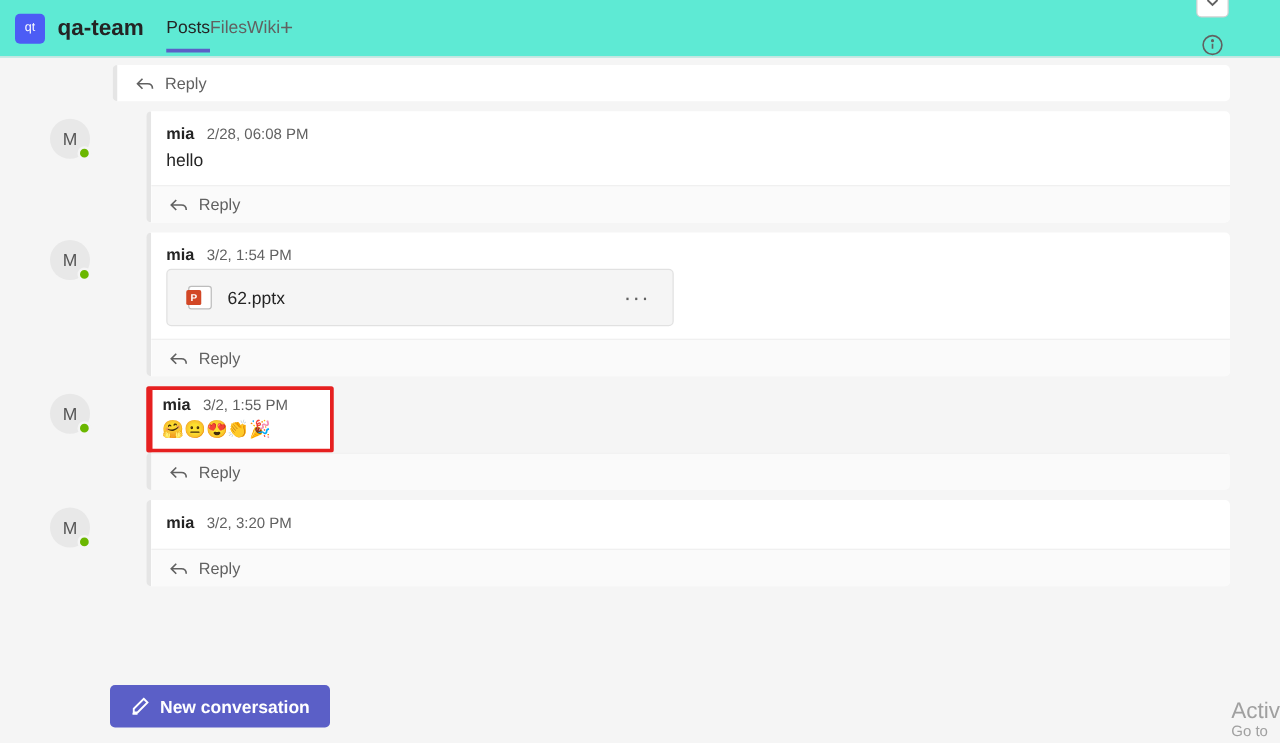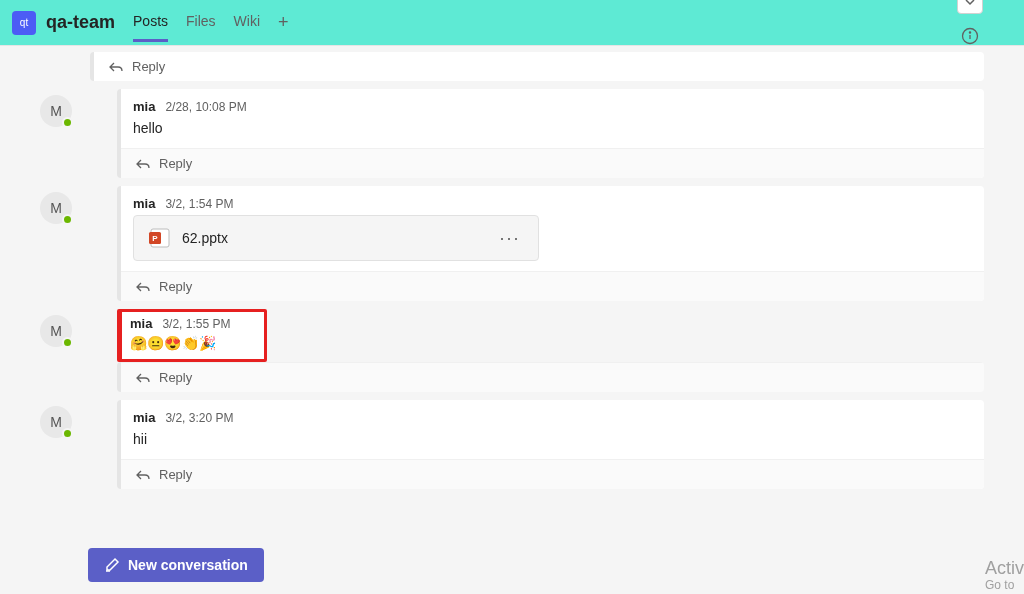--- a/index.html
+++ b/index.html
@@ -30,21 +30,21 @@
       display: flex;
       align-items: center;
       justify-content: center;
       margin-right: 10px;
     }
     .team-name {
       font-weight: 700;
       font-size: 18px;
       margin-right: 18px;
     }
-    .tabs { display: flex; gap: 18px; align-items: center; }
+    .tabs { display: flex; gap: 0; align-items: center; }
     .tab {
       font-size: 14px;
       color: #616161;
       padding-bottom: 10px;
       padding-top: 10px;
       cursor: pointer;
       border-bottom: 3px solid transparent;
     }
     .tab.active { color: #242424; font-weight: 400; border-bottom-color: #5b5fc7; }
     .tab-add {
@@ -289,21 +289,21 @@
       <div class="avatar">
         <span>M</span>
         <span class="presence"></span>
       </div>
     </div>
     <div class="msg-body-col">
       <div class="msg-card">
         <div class="msg-main">
           <div class="msg-header">
             <span class="msg-author">mia</span>
-            <span class="msg-time">2/28, 10:08 PM</span>
+            <span class="msg-time">2/28, 06:08 PM</span>
           </div>
           <div class="msg-text">hello</div>
         </div>
         <div class="reply-row">
           <span class="reply-icon">
             <svg width="16" height="14" viewBox="0 0 16 14" fill="none" stroke="#616161" stroke-width="1.3">
                 <path d="M6 3L2 7l4 4M2 7h8c3 0 4 2 4 4"></path>
               </svg>
           </span>
           <span class="reply-text">Reply</span>
@@ -388,21 +388,20 @@
         <span class="presence"></span>
       </div>
     </div>
     <div class="msg-body-col">
       <div class="msg-card">
         <div class="msg-main">
           <div class="msg-header">
             <span class="msg-author">mia</span>
             <span class="msg-time">3/2, 3:20 PM</span>
           </div>
-          <div class="msg-text">hii</div>
         </div>
         <div class="reply-row">
           <span class="reply-icon">
             <svg width="16" height="14" viewBox="0 0 16 14" fill="none" stroke="#616161" stroke-width="1.3">
                 <path d="M6 3L2 7l4 4M2 7h8c3 0 4 2 4 4"></path>
               </svg>
           </span>
           <span class="reply-text">Reply</span>
         </div>
       </div>

